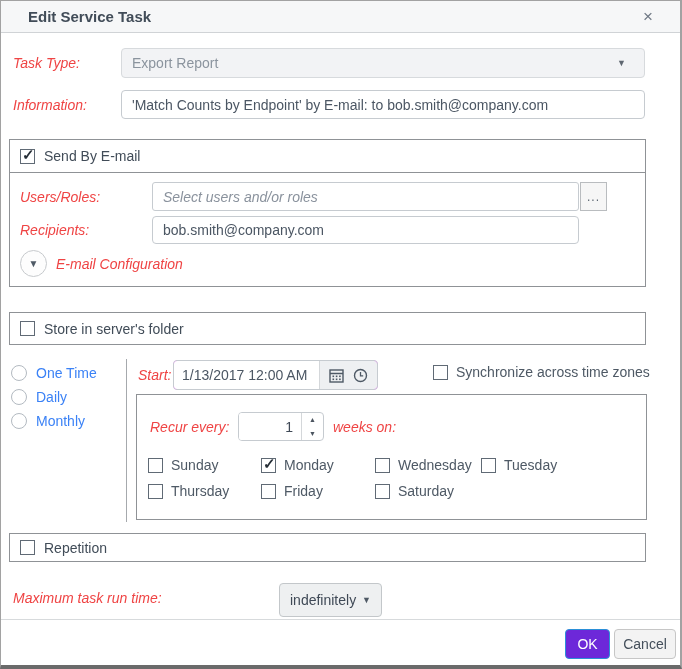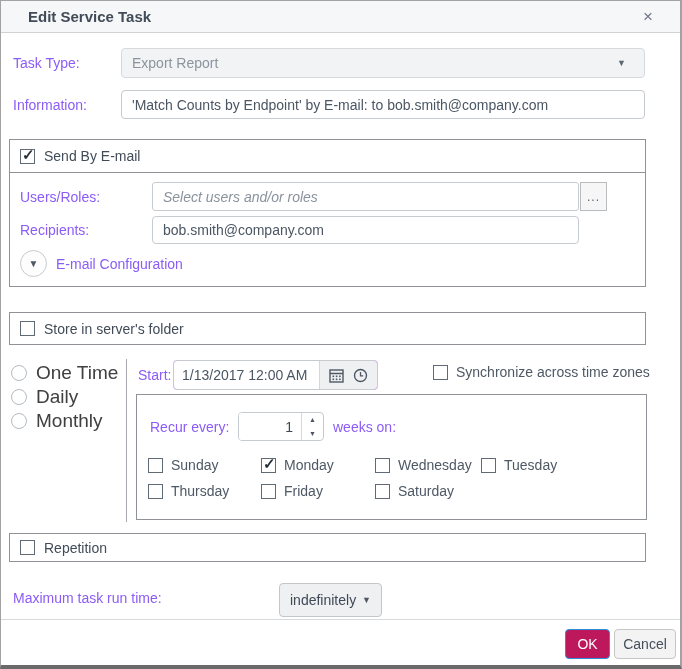--- a/index.html
+++ b/index.html
@@ -20,21 +20,21 @@
   .titlebar {
     position: absolute; top: 0; left: 0; right: 0; height: 32px;
     background: #f6f7f8;
     border-bottom: 1px solid #d0d3d6;
     display: flex; align-items: center;
     padding: 0 27px;
   }
   .titlebar .title { font-size: 15px; font-weight: bold; color: #414c58; }
   .titlebar .close { margin-left: auto; font-size: 17px; color: #6f7985; line-height: 1; cursor: default; }
 
-  .lbl { position: absolute; font-size: 14px; color: #8b5cf6; white-space: nowrap; }
+  .lbl { position: absolute; font-size: 14px; color: #ef4444; white-space: nowrap; font-style: italic; }
 
   
   .select-disabled {
     position: absolute; left: 120px; top: 47px; width: 524px; height: 30px;
     background: #f2f3f5; border: 1px solid #d7dadd; border-radius: 4px;
     display: flex; align-items: center; padding: 0 10px;
     font-size: 14px; color: #8b949e;
   }
   .select-disabled .arrow { margin-left: auto; margin-right: 8px; font-size: 9px; color: #5f6771; }
 
@@ -62,21 +62,21 @@
   
   .radio-row { display: flex; align-items: center; gap: 9px; height: 24px; }
   .radio {
     width: 16px; height: 16px; border-radius: 50%;
     border: 1px solid #b3bac1; background: #fff; position: relative; flex: 0 0 auto;
   }
   .radio.selected { border-color: #8cc5ee; }
   .radio.selected::after {
     content: ""; position: absolute; inset: 2px; border-radius: 50%; background: #2b9be6;
   }
-  .radio-label { font-size: 19px; color: #404040; }
+  .radio-label { font-size: 14px; color: #3b82f6; }
 
   #send-box { top: 138px; height: 148px; }
   #send-box .group-header { height: 33px; border-bottom: 1px solid #8f9296; }
 
   #users-input { position: absolute; left: 142px; top: 42px; width: 427px; height: 29px; border-radius: 3px; }
   #users-input::placeholder { font-style: italic; color: #8a929d; opacity: 1; }
   #browse-btn {
     position: absolute; left: 570px; top: 42px; width: 27px; height: 29px;
     background: #f6f6f6; border: 1px solid #b9bcbf;
     font-size: 12px; color: #5a646f; letter-spacing: 1px;
@@ -145,21 +145,21 @@
     font-size: 14px; color: #3f4956;
   }
   #maxrun-select .arrow { margin-left: auto; font-size: 9px; color: #4e5965; }
 
   #footer-sep { position: absolute; left: 0; right: 0; top: 618px; height: 1px; background: #d7dadc; }
   .btn {
     position: absolute; top: 628px; height: 30px; border-radius: 4px;
     font-size: 14px; display: flex; align-items: center; justify-content: center;
     cursor: default;
   }
-  #ok-btn { left: 564px; width: 45px; background: #be185d; border: 1px solid #2b90d8; color: #ffffff; }
+  #ok-btn { left: 564px; width: 45px; background: #6d28d9; border: 1px solid #2b90d8; color: #ffffff; }
   #cancel-btn { left: 613px; width: 62px; background: #f3f3f3; border: 1px solid #c6c6c6; color: #45505c; }
 </style>
 </head>
 <body>
 
 <div class="dialog">
 
   <div class="titlebar">
     <span class="title">Edit Service Task</span>
     <span class="close">×</span>

